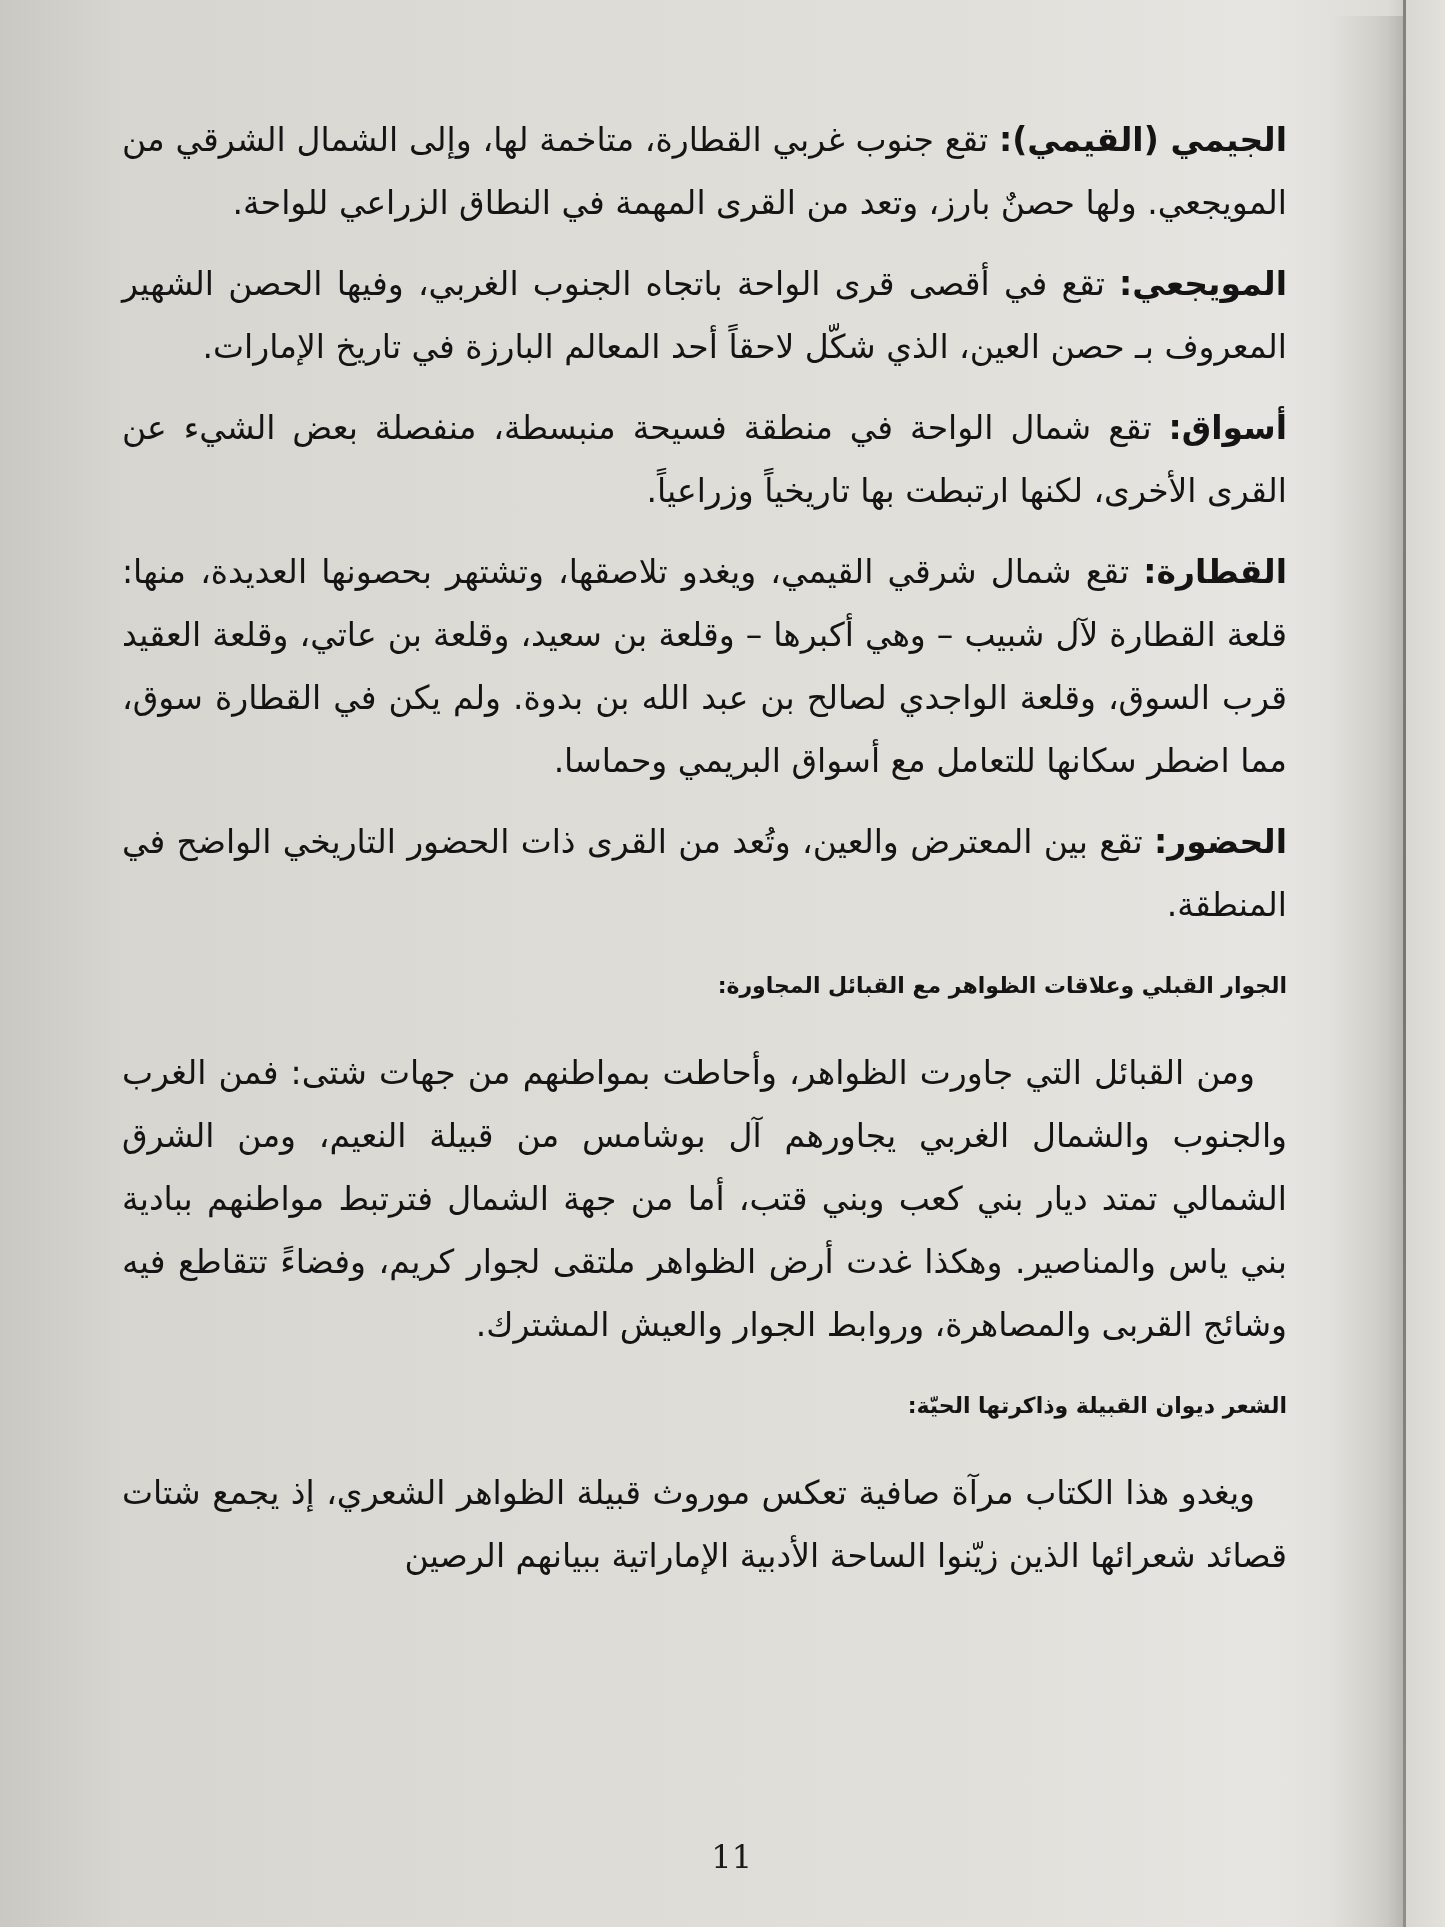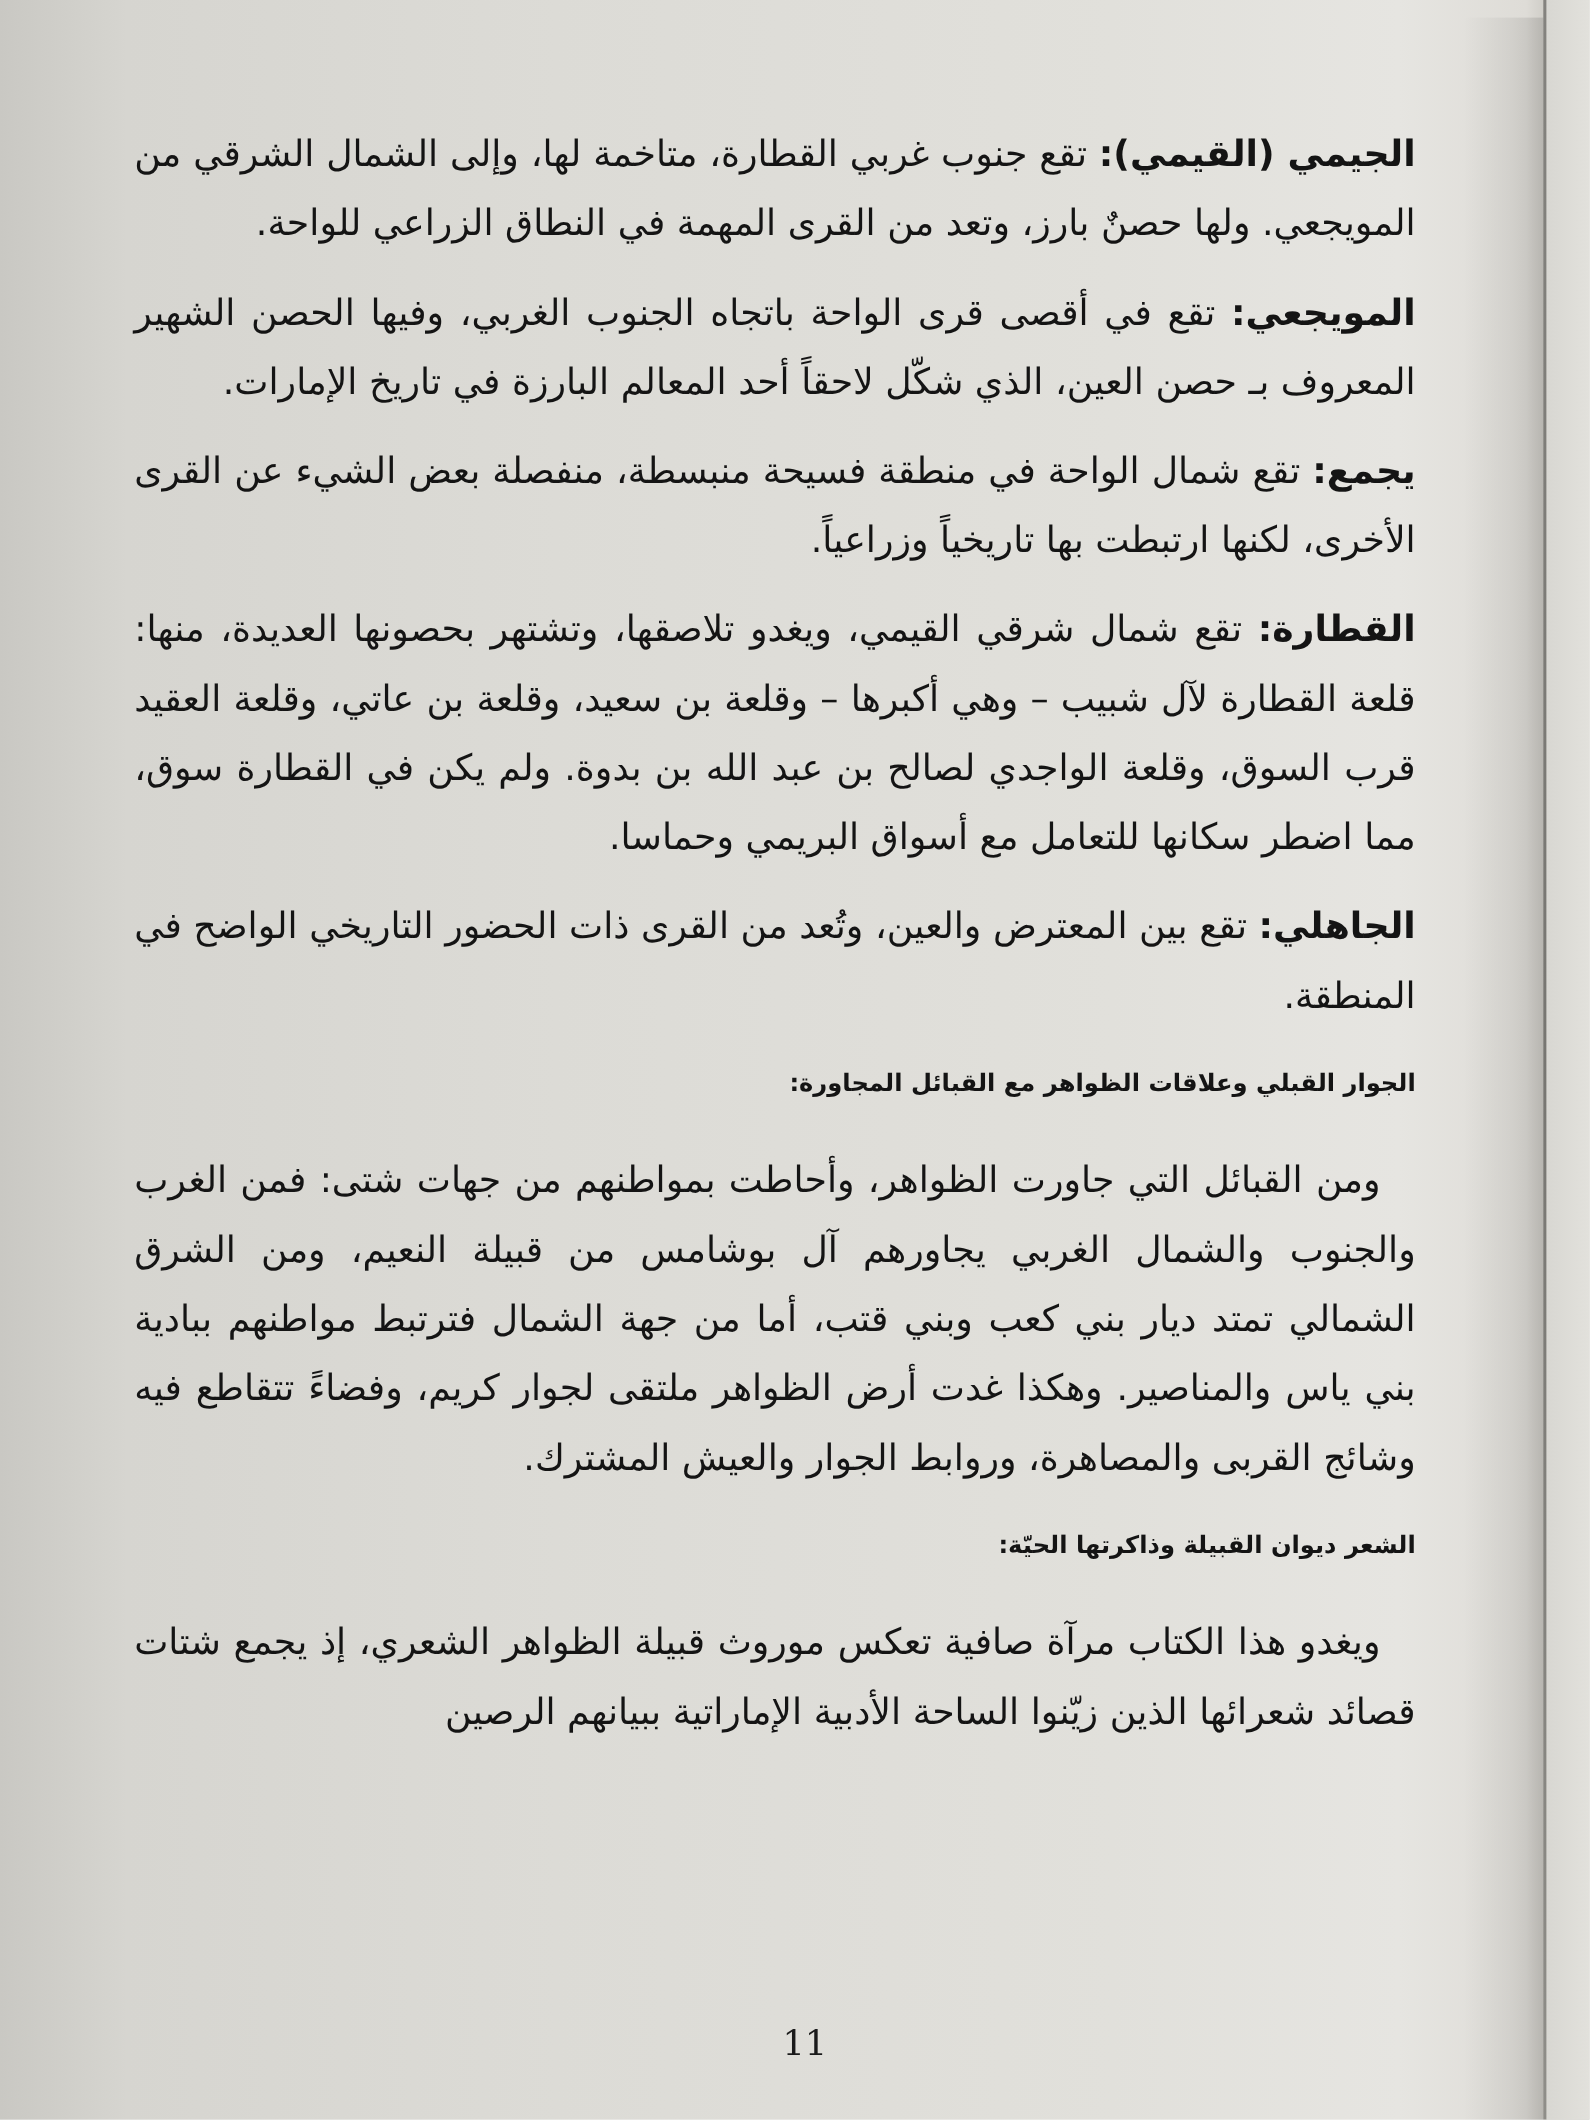--- a/index.html
+++ b/index.html
@@ -91,25 +91,25 @@
 
 <div class="page">
   <div class="gutter-shadow"></div>
 
   <div class="text-block">
 
     <p class="para"><span class="term">الجيمي (القيمي):</span><span> تقع جنوب غربي القطارة، متاخمة لها، وإلى الشمال الشرقي من المويجعي. ولها حصنٌ بارز، وتعد من القرى المهمة في النطاق الزراعي للواحة.</span></p>
 
     <p class="para"><span class="term">المويجعي:</span><span> تقع في أقصى قرى الواحة باتجاه الجنوب الغربي، وفيها الحصن الشهير المعروف بـ حصن العين، الذي شكّل لاحقاً أحد المعالم البارزة في تاريخ الإمارات.</span></p>
 
-    <p class="para"><span class="term">يجمع:</span><span> تقع شمال الواحة في منطقة فسيحة منبسطة، منفصلة بعض الشيء عن القرى الأخرى، لكنها ارتبطت بها تاريخياً وزراعياً.</span></p>
+    <p class="para"><span class="term">أسواق:</span><span> تقع شمال الواحة في منطقة فسيحة منبسطة، منفصلة بعض الشيء عن القرى الأخرى، لكنها ارتبطت بها تاريخياً وزراعياً.</span></p>
 
     <p class="para"><span class="term">القطارة:</span><span> تقع شمال شرقي القيمي، ويغدو تلاصقها، وتشتهر بحصونها العديدة، منها: قلعة القطارة لآل شبيب – وهي أكبرها – وقلعة بن سعيد، وقلعة بن عاتي، وقلعة العقيد قرب السوق، وقلعة الواجدي لصالح بن عبد الله بن بدوة. ولم يكن في القطارة سوق، مما اضطر سكانها للتعامل مع أسواق البريمي وحماسا.</span></p>
 
-    <p class="para"><span class="term">الجاهلي:</span><span> تقع بين المعترض والعين، وتُعد من القرى ذات الحضور التاريخي الواضح في المنطقة.</span></p>
+    <p class="para"><span class="term">الحضور:</span><span> تقع بين المعترض والعين، وتُعد من القرى ذات الحضور التاريخي الواضح في المنطقة.</span></p>
 
     <h2 class="section-heading">الجوار القبلي وعلاقات الظواهر مع القبائل المجاورة:</h2>
     <p class="para indent">ومن القبائل التي جاورت الظواهر، وأحاطت بمواطنهم من جهات شتى: فمن الغرب والجنوب والشمال الغربي يجاورهم آل بوشامس من قبيلة النعيم، ومن الشرق الشمالي تمتد ديار بني كعب وبني قتب، أما من جهة الشمال فترتبط مواطنهم ببادية بني ياس والمناصير. وهكذا غدت أرض الظواهر ملتقى لجوار كريم، وفضاءً تتقاطع فيه وشائج القربى والمصاهرة، وروابط الجوار والعيش المشترك.</p>
 
     <h2 class="section-heading">الشعر ديوان القبيلة وذاكرتها الحيّة:</h2>
     <p class="para indent">ويغدو هذا الكتاب مرآة صافية تعكس موروث قبيلة الظواهر الشعري، إذ يجمع شتات قصائد شعرائها الذين زيّنوا الساحة الأدبية الإماراتية ببيانهم الرصين</p>
 
   </div>
 
   <div class="page-number">11</div>

